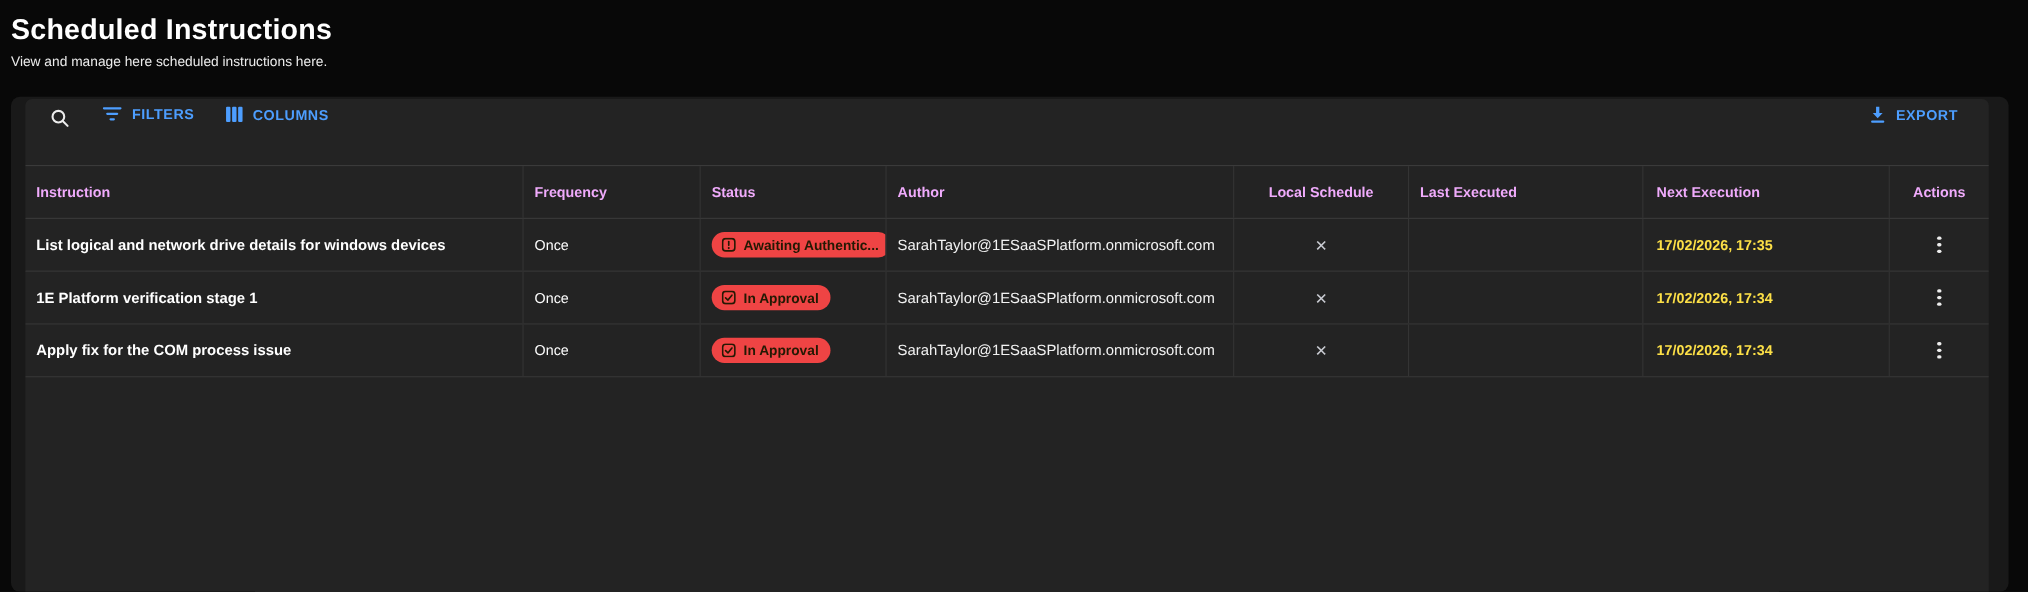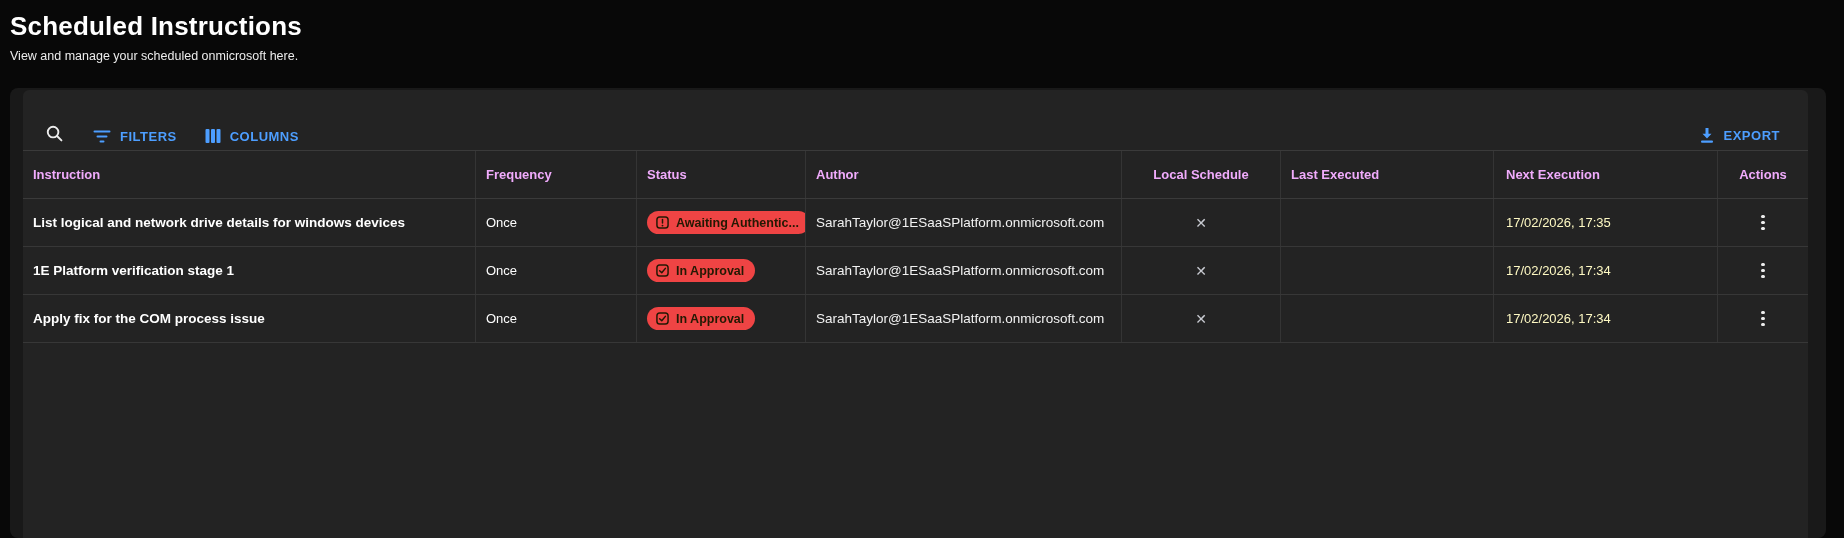--- a/index.html
+++ b/index.html
@@ -15,21 +15,21 @@
   .page-title { margin:0; font-size:26px; font-weight:700; letter-spacing:.2px; color:#fff; }
   .page-subtitle { margin:7px 0 0 0; font-size:12.5px; font-weight:400; color:#ececec; }
 
   
   .card { position:absolute; left:10px; top:88px; width:1816px; height:450px;
           background:#191919; border-radius:8px; }
   .grid { position:absolute; left:13px; top:2px; width:1785px; bottom:0;
           background:#232323; border-radius:6px 6px 0 0; overflow:hidden; }
 
   
-  .toolbar { height:60px; display:flex; align-items:flex-end; padding:0 20px 0 14px; }
+  .toolbar { height:60px; display:flex; align-items:flex-start; padding:0 20px 0 14px; }
   .icon-btn { width:34px; height:34px; display:flex; align-items:center; justify-content:center;
               background:none; border:none; border-radius:50%; cursor:pointer; padding:0; }
   .tb-btn { display:flex; align-items:center; gap:9px; background:none; border:none; cursor:pointer;
             color:#4D9EFF; font-family:inherit; font-size:13px; font-weight:700;
             letter-spacing:.5px; padding:6px 8px; border-radius:4px; }
   .tb-filters { margin-left:14px; }
   .tb-columns { margin-left:12px; }
   .tb-spacer { flex:1; }
 
   
@@ -39,38 +39,38 @@
   .col { height:100%; display:flex; align-items:center; padding:0 10px; overflow:hidden; white-space:nowrap; }
   .col + .col { border-left:1px solid #343434; }
   .c1 { width:452px; } .c2 { width:161px; } .c3 { width:169px; } .c4 { width:316px; }
   .c5 { width:159px; justify-content:center; } .c6 { width:213px; }
   .c7 { width:224px; padding-left:12px; } .c8 { width:91px; justify-content:center; }
   .hcell { font-size:13px; font-weight:700; color:#f0abfc; }
   .cell-instruction { font-size:13.5px; font-weight:700; color:#fff; }
   .cell-frequency { font-size:13px; font-weight:500; color:#fdfdfd; }
   .cell-author { font-size:13.5px; font-weight:400; color:#f2f2f2; }
   .x-mark { font-size:14px; color:#c9cbd2; }
-  .date-link { font-size:13px; font-weight:400; color:#fef9c3; cursor:pointer; }
+  .date-link { font-size:13px; font-weight:700; color:#fde047; cursor:pointer; }
 
   
   .badge { display:inline-flex; align-items:center; gap:7px; background:#ef4444; color:#241903;
            border-radius:12px; height:23px; padding:0 11px 0 9px; font-size:12.5px; font-weight:600;
            cursor:default; }
 
   
   .kebab { display:flex; flex-direction:column; gap:2.5px; background:none; border:none;
            cursor:pointer; padding:6px; border-radius:50%; }
   .kebab span { width:3.5px; height:3.5px; border-radius:50%; background:#ededed; display:block; }
 </style>
 </head>
 <body>
 
 <div class="page-header">
   <h1 class="page-title">Scheduled Instructions</h1>
-  <p class="page-subtitle">View and manage your scheduled onmicrosoft here.</p>
+  <p class="page-subtitle">View and manage here scheduled instructions here.</p>
 </div>
 
 <div class="card">
   <div class="grid">
 
     <div class="toolbar">
       <button class="icon-btn">
         <span style="display:flex;">
           <svg width="19" height="19" viewBox="0 0 20 20" fill="none" stroke="#ececec" stroke-width="2">
             <circle cx="8.5" cy="8.5" r="5.6"></circle>

